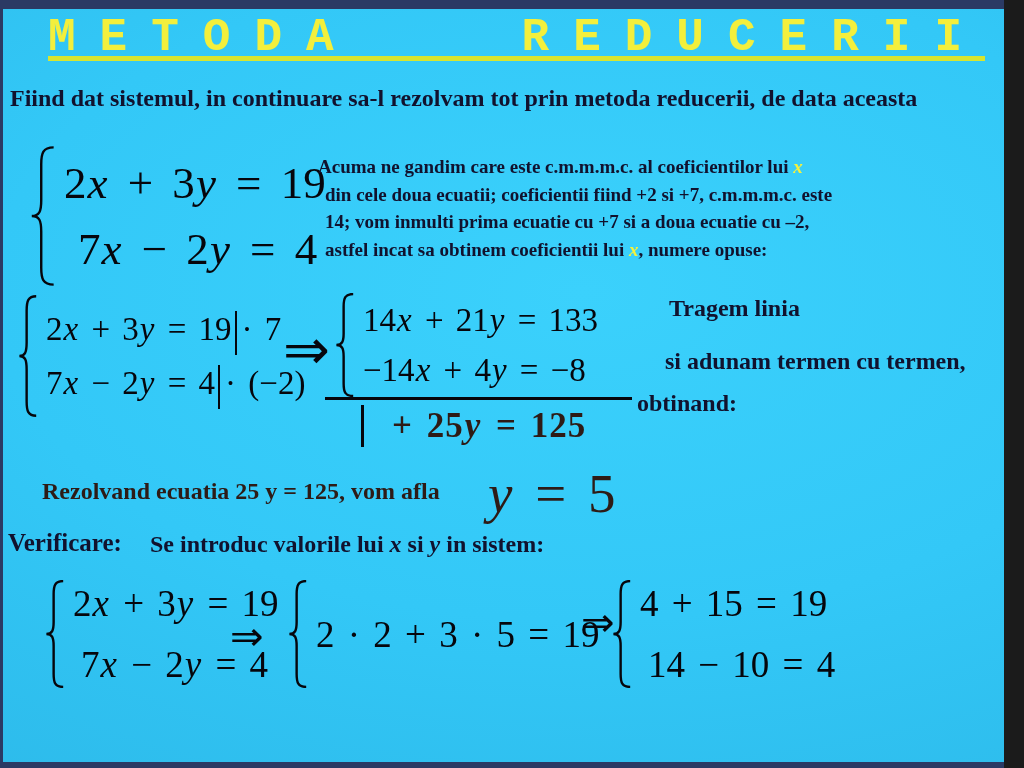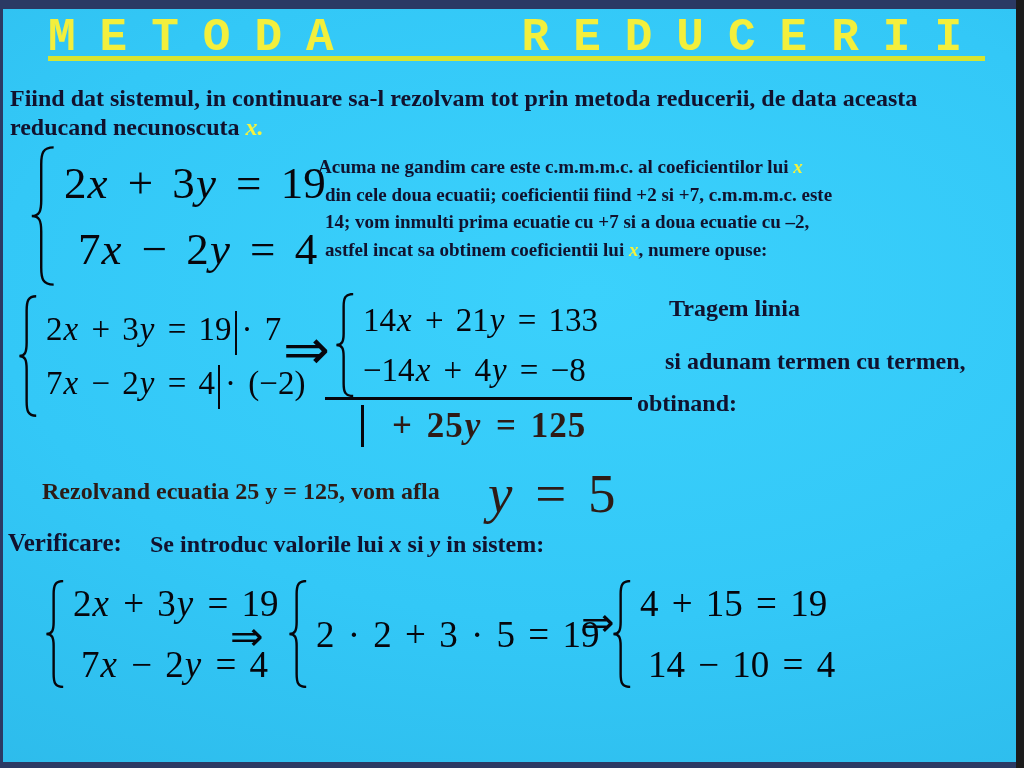--- a/index.html
+++ b/index.html
@@ -1,20 +1,19 @@
 <!DOCTYPE html>
 <html style="--bg_light: #3bd1fc; --bg_mid: #33c8f7; --bg_dark: #2ab4e4; --frame: #2b3a64; --title_yellow: #f3ef3c; --underline_yellow: #d8e52f; --text_navy: #11122e; --math_black: #06060c; --accent_yellow: #f5f23c; --result_maroon: #2e1b16;"><head>
 <meta charset="utf-8">
 <style>
   html,body{margin:0;padding:0;background:#1b1b1b;}
   .slide{
     position:relative;width:1004px;height:768px;overflow:hidden;
     background:radial-gradient(130% 95% at 58% 38%, var(--bg_light) 0%, var(--bg_mid) 45%, var(--bg_dark) 100%);
     font-family:"Liberation Serif", serif;
-    padding-left:12px;
   }
   .edge{position:absolute;background:var(--frame);}
   .edge-top{left:0;top:0;width:1024px;height:9px;}
   .edge-left{left:0;top:0;width:3px;height:768px;}
   .edge-bottom{left:0;bottom:0;width:1024px;height:6px;}
 
   .title{position:absolute;left:48px;top:12px;width:938px;display:flex;justify-content:space-between;
     font-family:"Liberation Mono", monospace;font-weight:bold;font-size:46px;color:var(--title_yellow);}
   .title-word{letter-spacing:24px;white-space:nowrap;}
   .title-underline{position:absolute;left:48px;top:56px;width:937px;height:5px;background:var(--underline_yellow);}
@@ -85,21 +84,20 @@
   <div class="edge edge-bottom"></div>
 
   <div class="title">
     <span class="title-word">METODA</span>
     <span class="title-word">REDUCERII</span>
   </div>
   <div class="title-underline"></div>
 
   <div class="intro">
     <div class="intro-line"><span>Fiind dat sistemul, in continuare sa-l rezolvam tot prin metoda reducerii, de data aceasta</span></div>
-    <div class="intro-line"><span>reducand necunoscuta </span><span class="seg-hl">x.</span></div>
   </div>
 
   <div class="system sys1">
     <svg class="brace" width="26" height="140" viewBox="0 0 22 100" preserveAspectRatio="none" aria-hidden="true">
       <path d="M20 1 C11 1 9.5 5 9.5 13 L9.5 39 C9.5 46.5 8 50 1.5 50 C8 50 9.5 53.5 9.5 61 L9.5 87 C9.5 95 11 99 20 99" fill="none" stroke="currentColor" stroke-width="2.4" vector-effect="non-scaling-stroke"></path>
     </svg>
     <div class="eqs">
       <div class="eq math">2<i>x</i> + 3<i>y</i> = 19</div>
       <div class="eq math eq-indent">7<i>x</i> − 2<i>y</i> = 4</div>
     </div>

